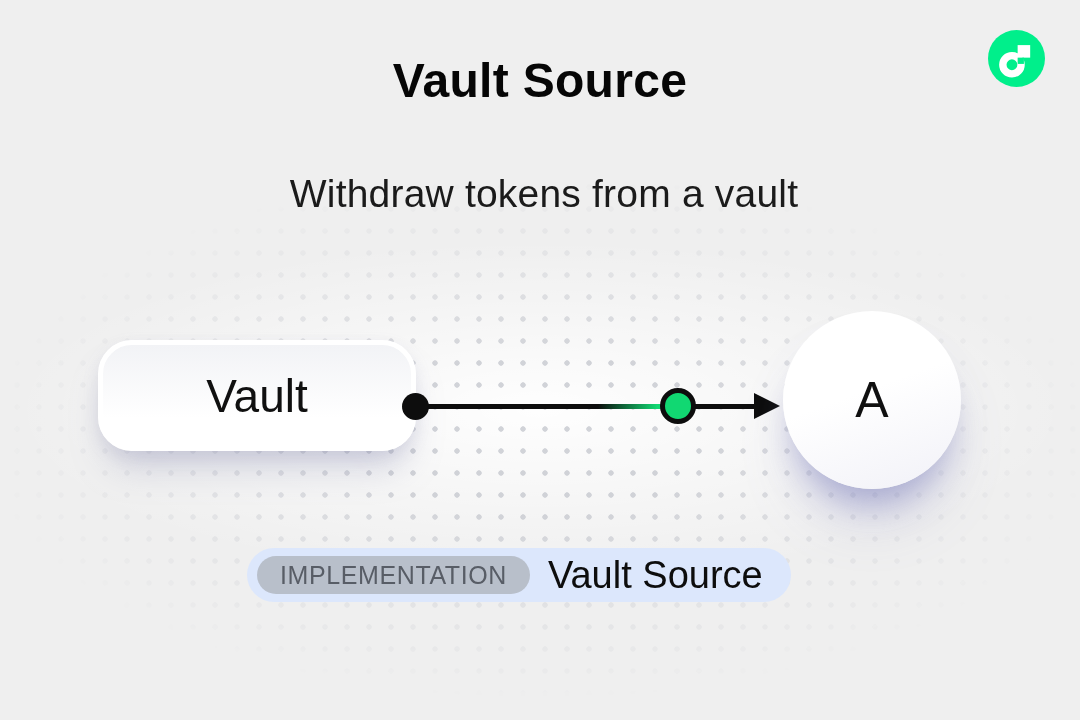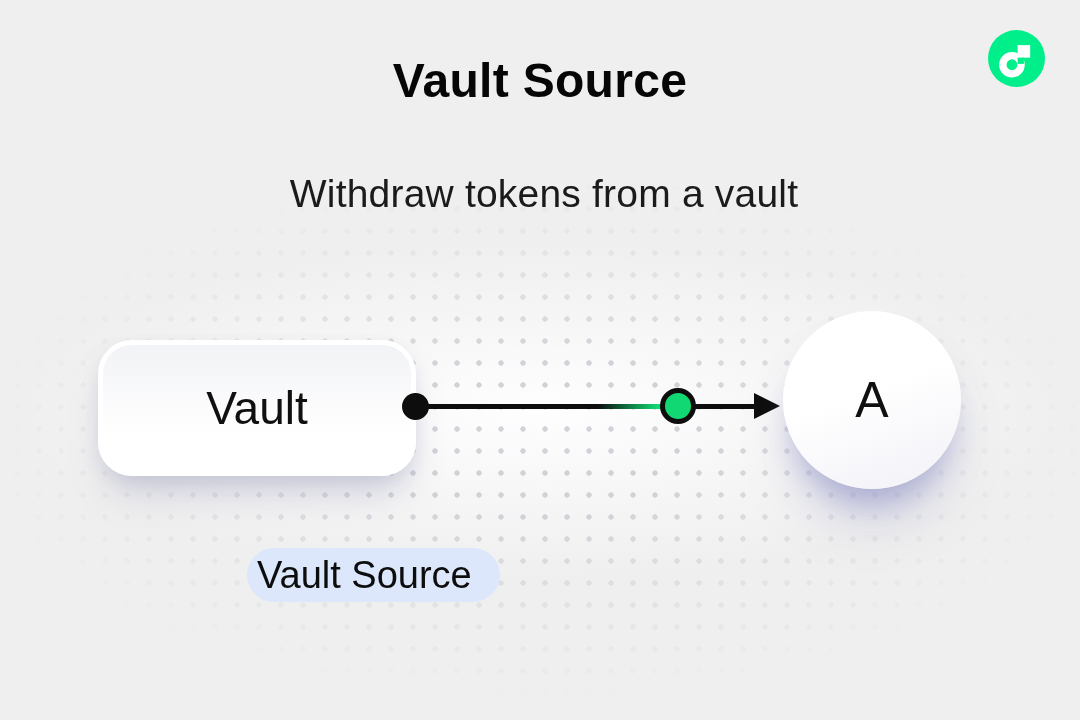--- a/index.html
+++ b/index.html
@@ -34,21 +34,21 @@
   .subtitle{
     position:absolute;left:4px;top:172px;width:100%;
     text-align:center;font-size:39px;font-weight:normal;color:#1b1b1b;letter-spacing:0.2px;
   }
   .logo{
     position:absolute;left:988px;top:30px;width:57px;height:57px;
   }
   .logo svg{display:block;width:100%;height:100%;}
 
   .vault-box{
-    position:absolute;left:98px;top:340px;width:318px;height:136px;
+    position:absolute;left:98px;top:340px;width:318px;height:111px;
     border-radius:34px;
     background:linear-gradient(180deg,#f2f3f6 0%,#ffffff 72%);
     border:5px solid #ffffff;
     box-shadow:0 24px 36px -10px rgba(125,128,168,0.35), 0 6px 16px rgba(140,142,175,0.14);
     display:flex;align-items:center;justify-content:center;
   }
   .vault-box .label{font-size:46px;color:#101010;}
 
   .account-circle{
     position:absolute;left:783px;top:311px;width:178px;height:178px;
@@ -119,16 +119,17 @@
   <div class="edge-green-fade"></div>
   <div class="edge-start-dot"></div>
   <div class="edge-arrowhead"></div>
   <div class="edge-token-node"></div>
 
   <div class="account-circle">
     <span class="label">A</span>
   </div>
 
   <div class="badge">
+    <span class="badge-category">IMPLEMENTATION</span>
     <span class="badge-label">Vault Source</span>
   </div>
 
 </div>
 
 </body></html>

